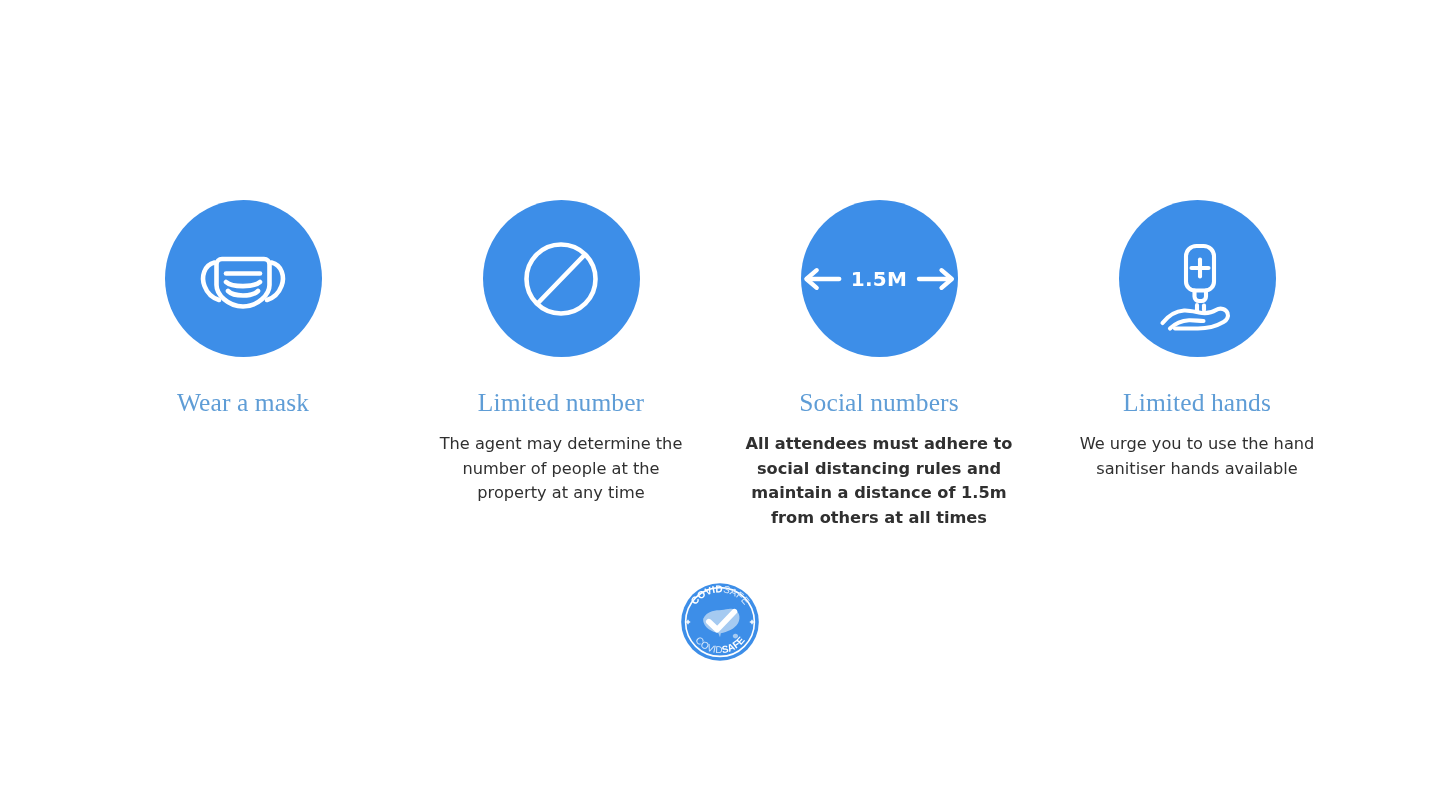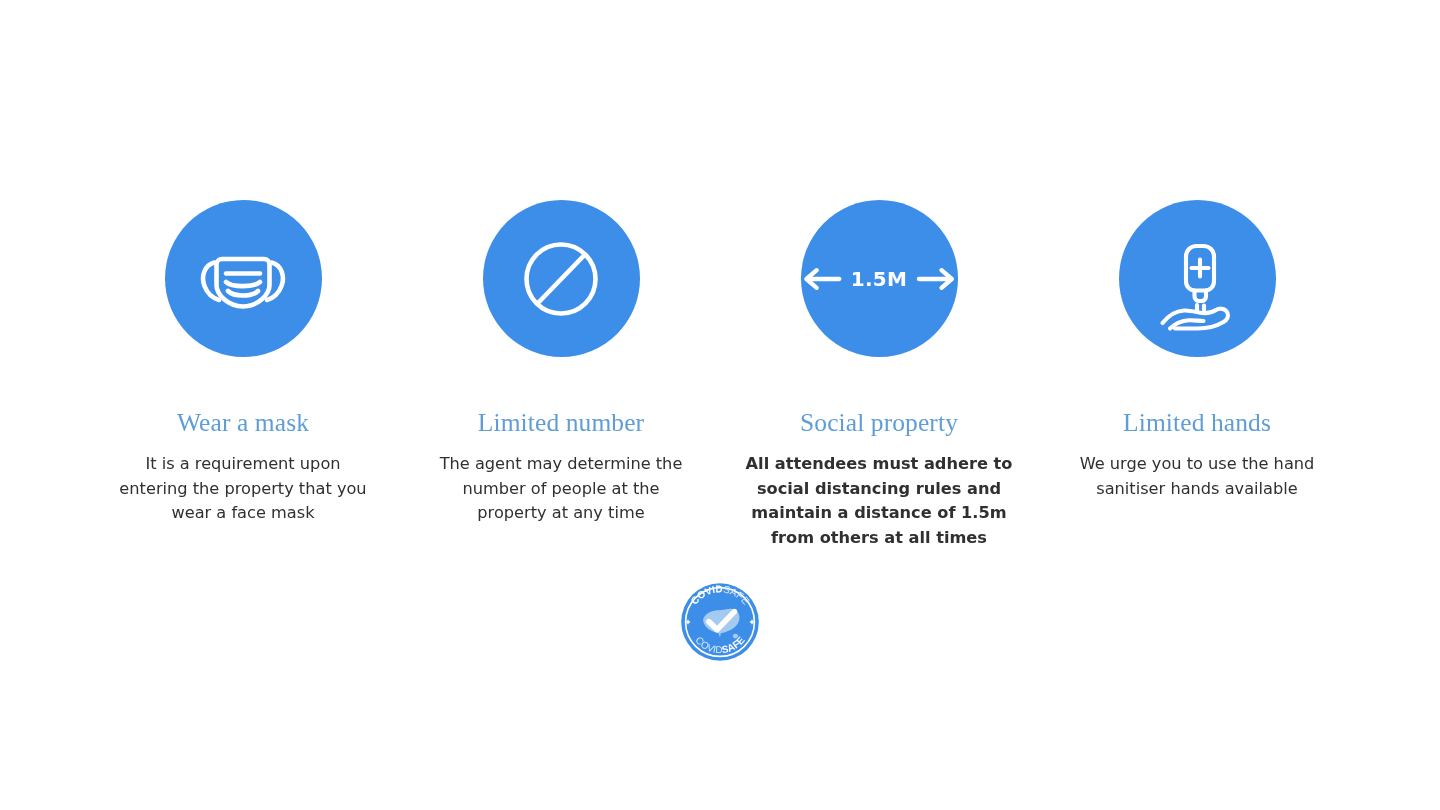--- a/index.html
+++ b/index.html
@@ -42,21 +42,21 @@
     height: 157px;
     border-radius: 50%;
     background: #3d8ee8;
     display: flex;
     align-items: center;
     justify-content: center;
     flex: none;
   }
 
   .card-title {
-    margin-top: 52px;
+    margin-top: 32px;
     font-family: "Liberation Serif", serif;
     font-size: 25.5px;
     font-weight: 400;
     color: #5f9dd6;
     letter-spacing: 0.1px;
     line-height: 1.1;
     text-align: left;
     white-space: nowrap;
   }
 
@@ -121,21 +121,20 @@
             <path d="M28.5 40.5 C28.5 37.4 31 35 34 35 L76 35 C79 35 81.5 37.4 81.5 40.5
                      L81.5 61 C81.5 70.5 70 82.5 55 82.5 C40 82.5 28.5 70.5 28.5 61 Z"></path>
 
             <path d="M38 49.5 L72 49.5"></path>
             <path d="M38 58 C44 63.5 66 63.5 72 58"></path>
             <path d="M40 67 C46 73 64 73 70 67"></path>
           </g>
         </svg>
       </div>
       <div class="card-title">Wear a mask</div>
-      <div class="card-body">It is a requirement upon entering the property that you wear a face mask</div>
     </div>
 
     <div class="card">
       <div class="icon-circle">
         <svg width="110" height="110" viewBox="0 0 110 110" aria-hidden="true">
           <g fill="none" stroke="#ffffff" stroke-width="4.6" stroke-linecap="round">
             <circle cx="55" cy="55" r="34.5"></circle>
             <line x1="31.5" y1="79.5" x2="78.5" y2="31"></line>
           </g>
         </svg>
@@ -155,21 +154,21 @@
           </svg>
           <span class="dist-label">1.5M</span>
           <svg width="42" height="26" viewBox="0 0 42 26" aria-hidden="true">
             <g fill="none" stroke="#ffffff" stroke-width="4.4" stroke-linecap="round" stroke-linejoin="round">
               <line x1="3" y1="13" x2="36" y2="13"></line>
               <polyline points="26,4 36.5,13 26,22"></polyline>
             </g>
           </svg>
         </div>
       </div>
-      <div class="card-title">Social property</div>
+      <div class="card-title">Social numbers</div>
       <div class="card-body wide">All attendees must adhere to social distancing rules and maintain a distance of 1.5m from others at all times</div>
     </div>
 
     <div class="card">
       <div class="icon-circle">
         <svg width="110" height="110" viewBox="0 0 110 110" aria-hidden="true">
           <g fill="none" stroke="#ffffff" stroke-width="4.1" stroke-linecap="round" stroke-linejoin="round">
 
             <path d="M44 32.5 C44 26.5 48.5 22 54.5 22 L61.5 22 C67.5 22 72 26.5 72 32.5
                      L72 57.5 C72 62.5 68 66.5 63 66.5 L53 66.5 C48 66.5 44 62.5 44 57.5 Z"></path>

